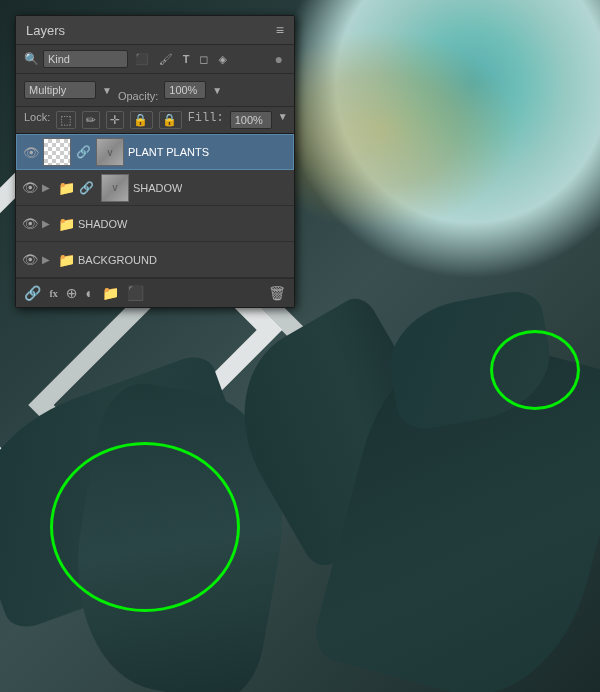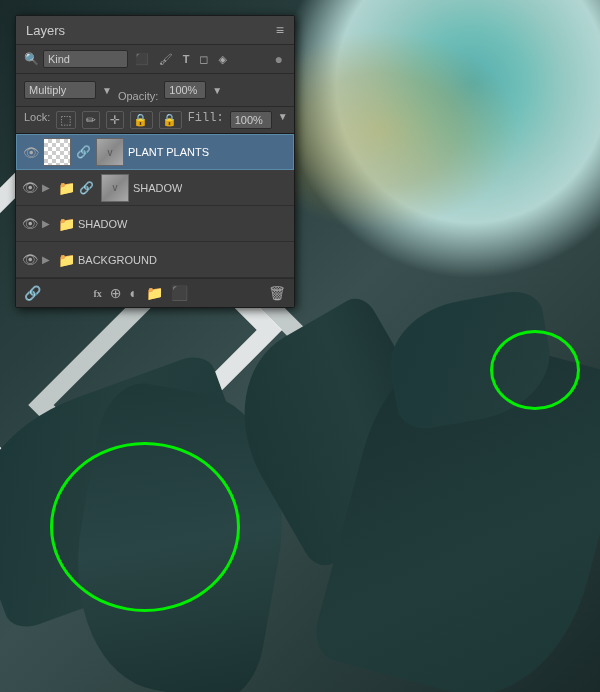--- a/index.html
+++ b/index.html
@@ -460,21 +460,21 @@
       <span class="eye-icon">👁</span>
       <span class="expand-arrow">▶</span>
       <span class="layer-folder-icon" style="color:#6a9fd8;">📁</span>
       <span class="layer-name">BACKGROUND</span>
     </div>
 
   </div>
 
   <div class="panel-toolbar">
     <span class="toolbar-icon" title="Link layers">🔗</span>
-    <span class="toolbar-icon" title="Add layer style" style="font-weight:bold;font-family:serif;font-size:10px;margin-left:44px;">fx</span>
+    <span class="toolbar-icon" title="Add layer style" style="font-weight:bold;font-family:serif;font-size:10px;">fx</span>
     <span class="toolbar-icon" title="New fill or adjustment layer">⊕</span>
     <span class="toolbar-icon" title="Add layer mask">◐</span>
     <span class="toolbar-icon" title="New group">📁</span>
     <span class="toolbar-icon" title="New artboard">⬛</span>
     <span class="toolbar-icon" title="Delete layer" style="margin-left:auto;">🗑</span>
   </div>
 
 </div>
 
 </body></html>

